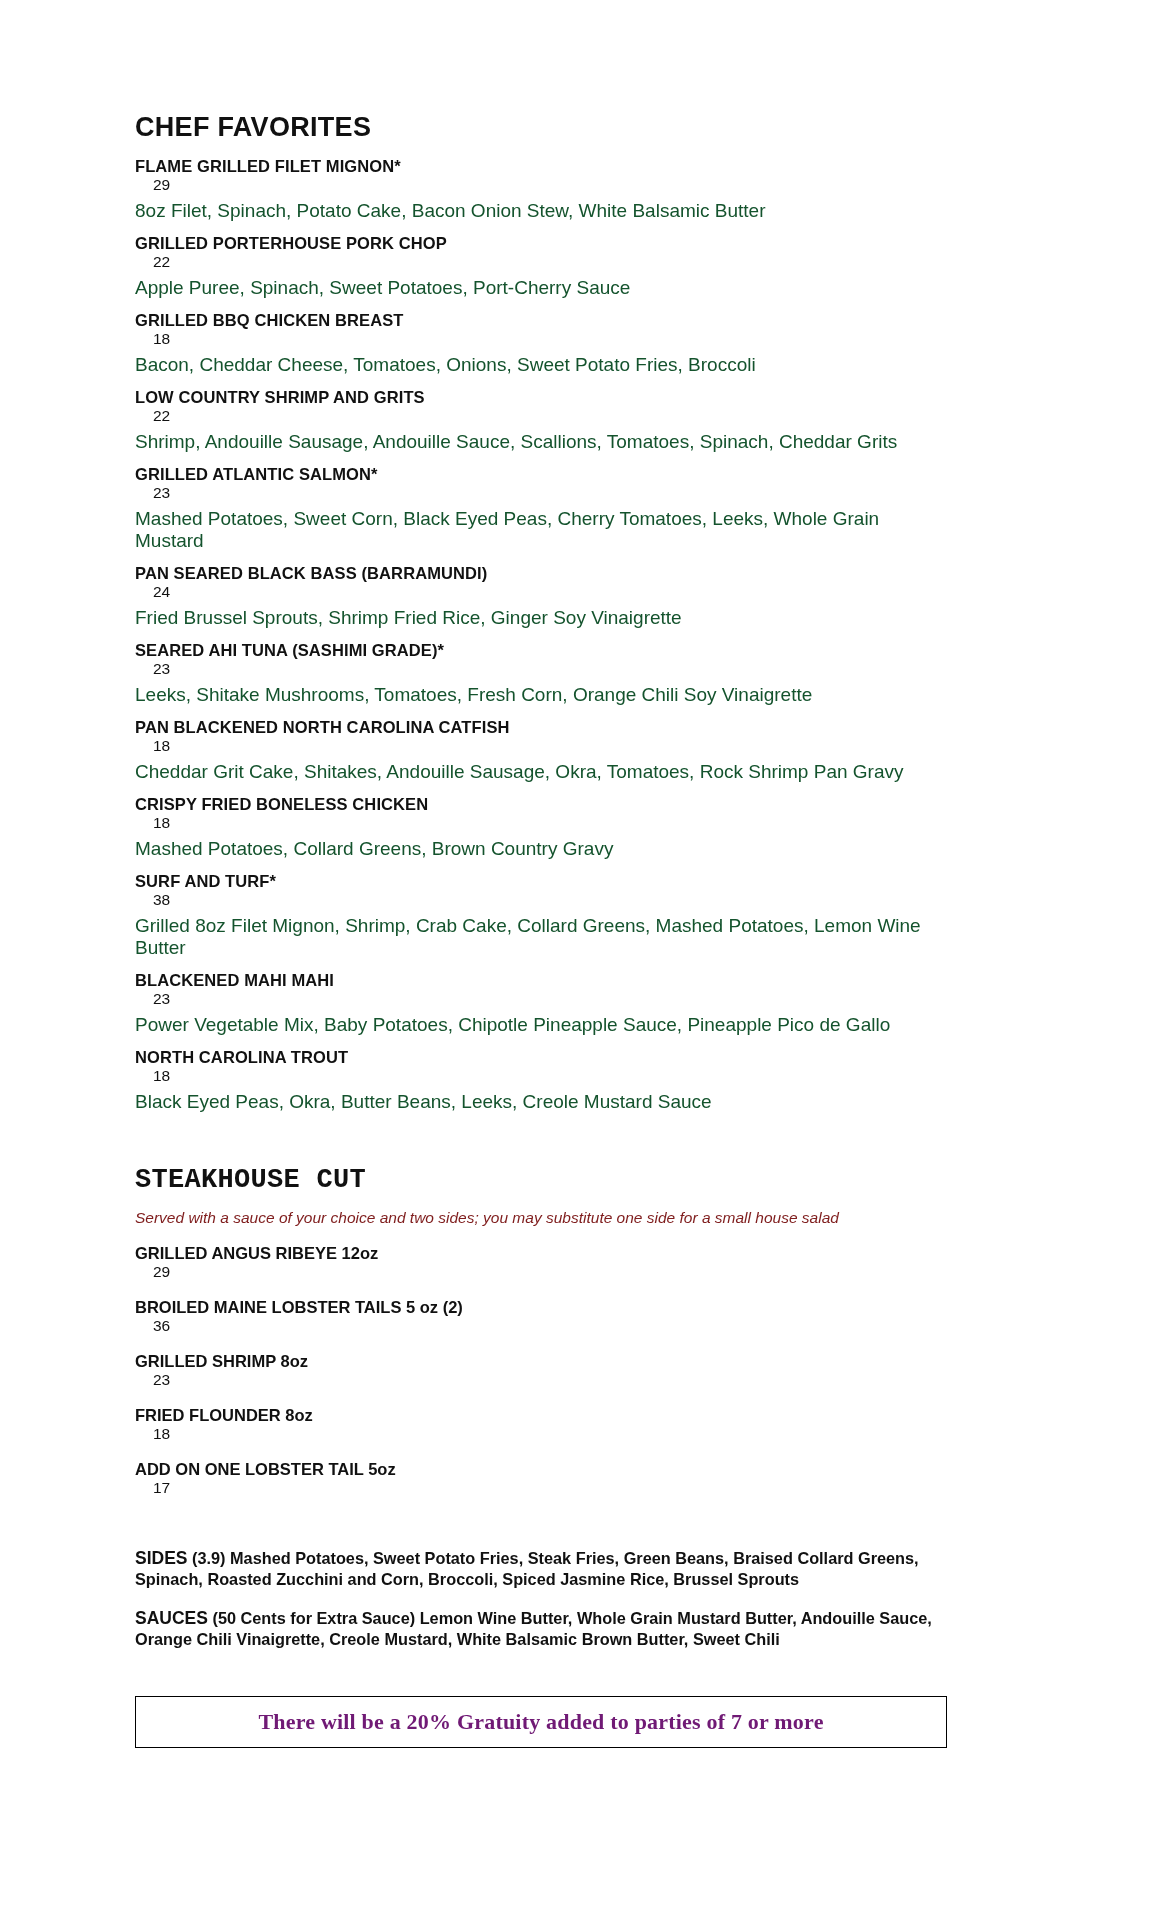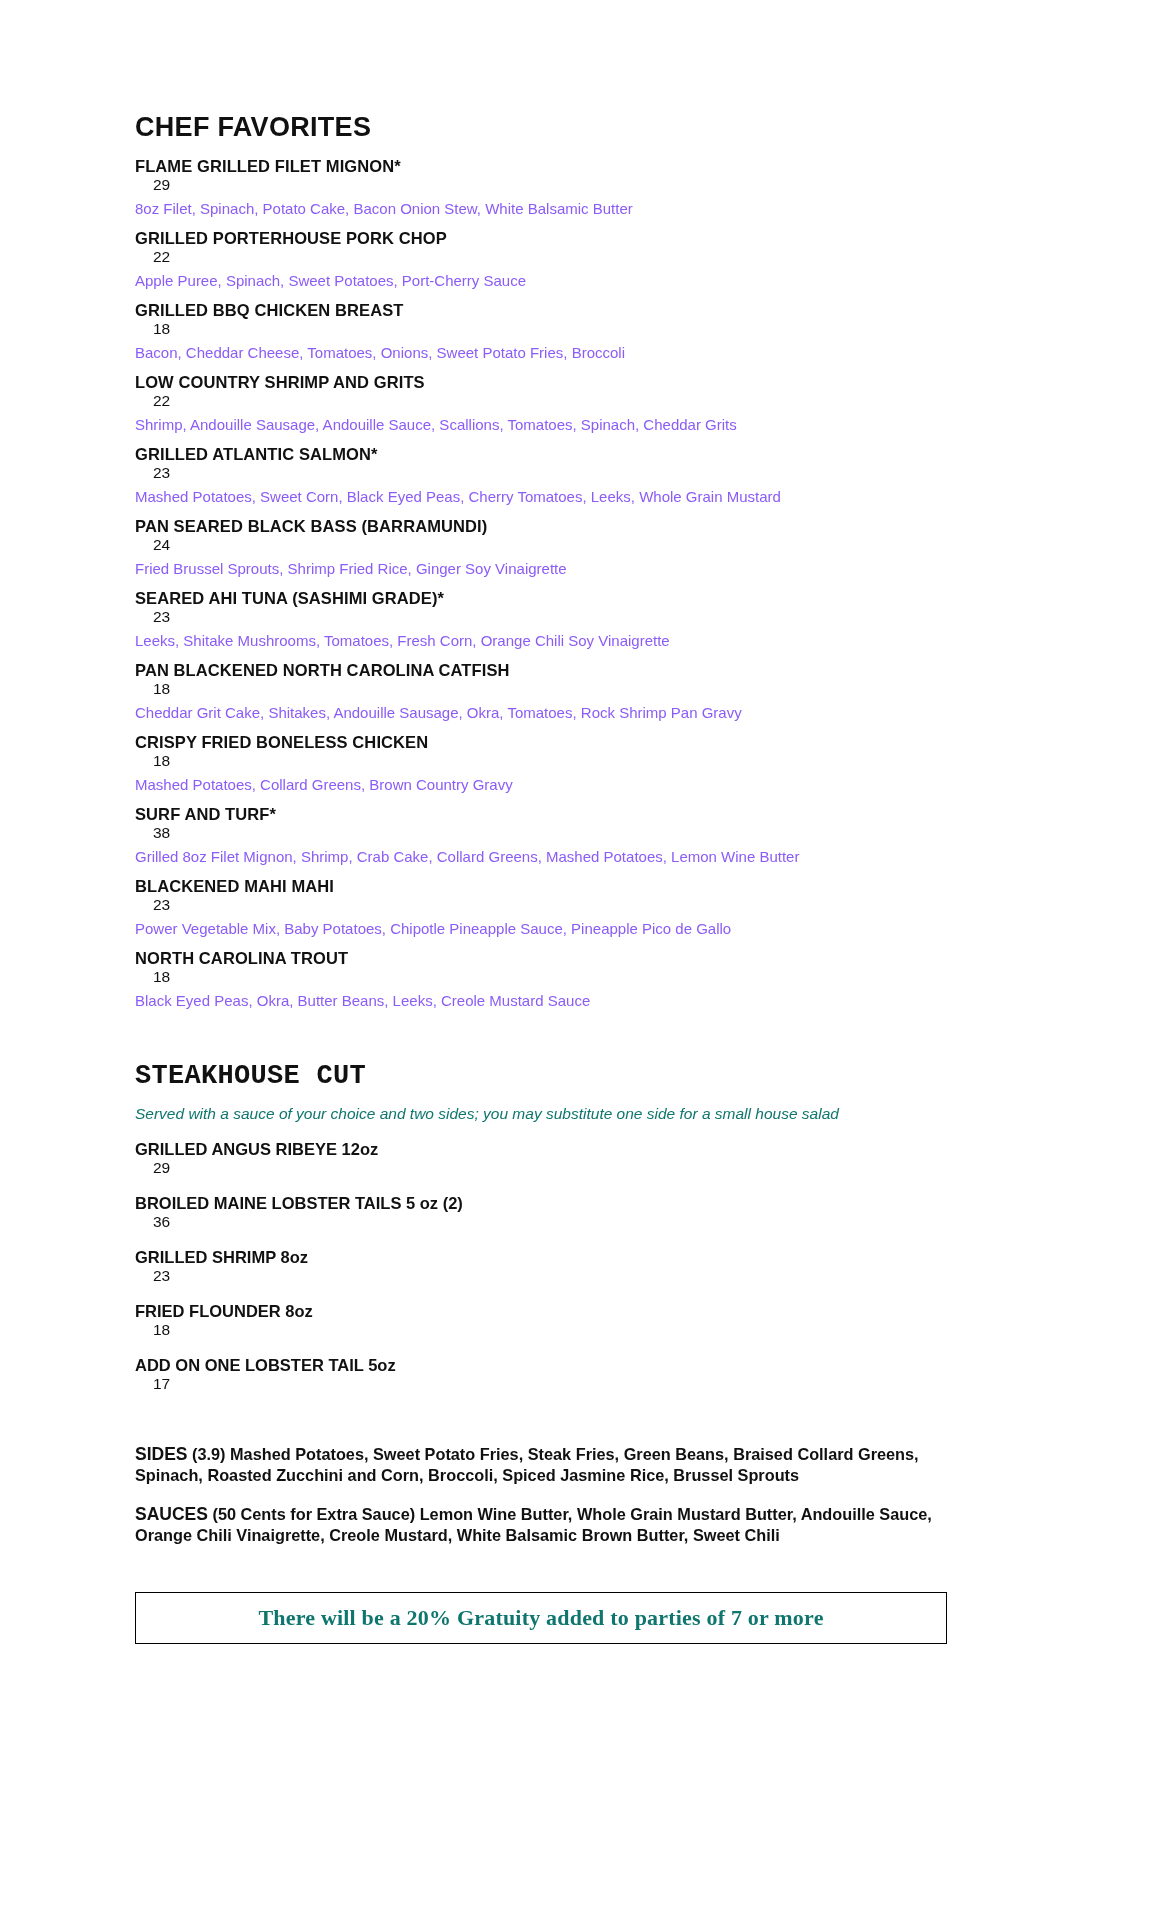--- a/index.html
+++ b/index.html
@@ -29,21 +29,21 @@
     color: #111;
   }
   .section-title.second {
     margin-top: 52px;
     font-family: Liberation Mono, monospace;
   }
   .section-note {
     font-size: 15.5px;
     font-style: italic;
     margin: 0 0 10px 0;
-    color: #0f766e;
+    color: #7f1d1d;
   }
   .item {
     margin: 0;
   }
   .item-row {
     display: flex;
     align-items: baseline;
     justify-content: space-between;
     margin-top: 12px;
     flex-direction: column;
@@ -53,23 +53,23 @@
     font-weight: bold;
     letter-spacing: 0.1px;
   }
   .item-price {
     font-size: 15.5px;
     font-weight: normal;
     white-space: nowrap;
     padding-left: 18px;
   }
   .item-desc {
-    font-size: 15px;
+    font-size: 19px;
     margin-top: 6px;
-    color: #8b5cf6;
+    color: #14532d;
     font-weight: normal;
   }
   .cut-row {
     display: flex;
     align-items: baseline;
     justify-content: space-between;
     margin-top: 17px;
     flex-direction: column;
   }
   .cut-name {
@@ -103,21 +103,21 @@
     border: 1.5px solid #000;
     height: 50px;
     display: flex;
     align-items: center;
     justify-content: center;
   }
   .gratuity-text {
     font-family: "Liberation Serif", serif;
     font-size: 22px;
     font-weight: bold;
-    color: #0f766e;
+    color: #701a75;
     letter-spacing: 0.2px;
   }
 </style>
 </head>
 <body>
 
 <div class="page">
 
   <h1 class="section-title">CHEF FAVORITES</h1>
 

